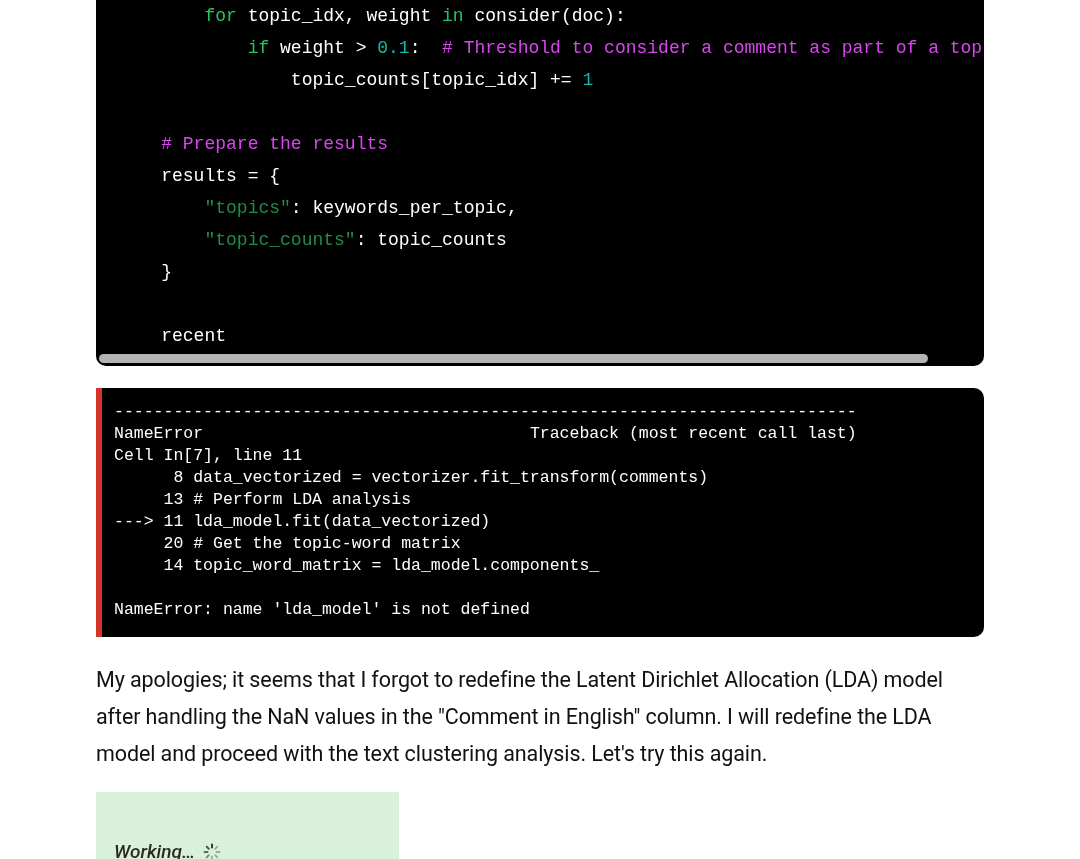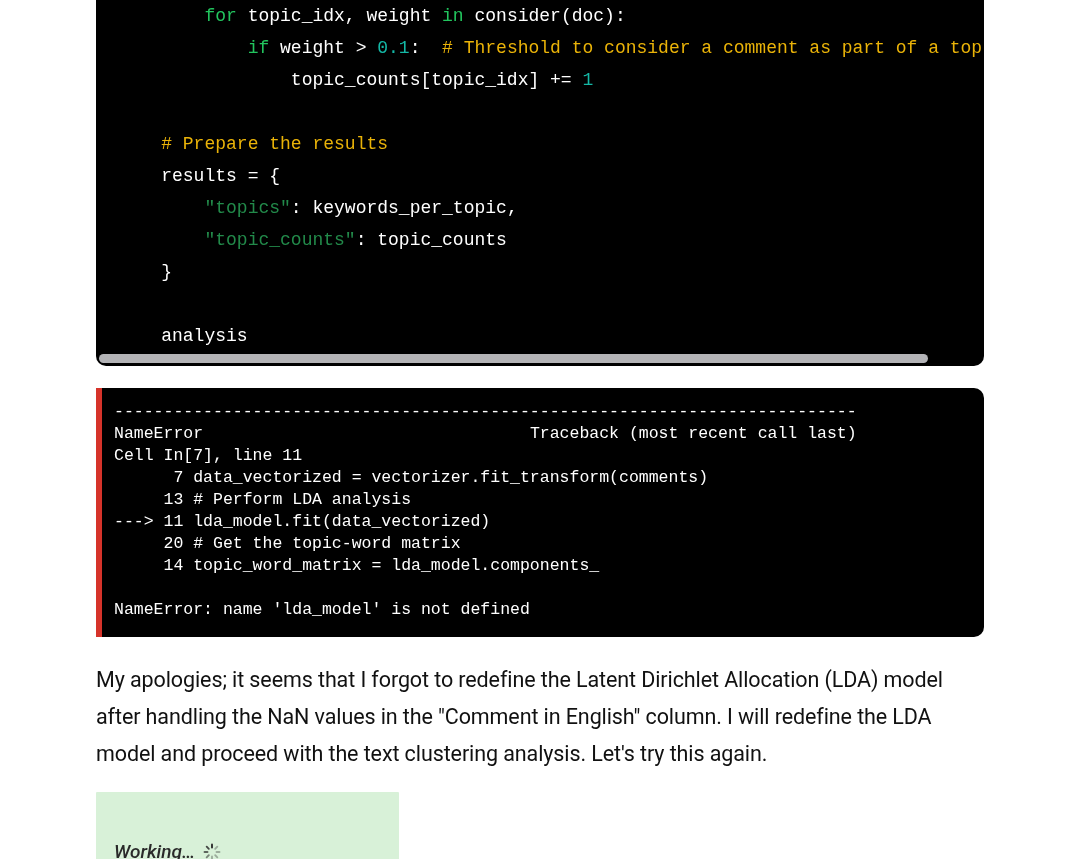--- a/index.html
+++ b/index.html
@@ -41,21 +41,21 @@
       background: transparent;
     }
     .scrollbar-thumb {
       height: 100%;
       width: 94%;
       background: #b3b3b6;
       border-radius: 5px;
     }
     .tok-keyword { color: #22c55e; }
     .tok-number { color: #14b8a6; }
-    .tok-comment { color: #eab308; }
+    .tok-comment { color: #d946ef; }
     .tok-string { color: #228a4a; }
 
     .error-block {
       background: #000000;
       border-radius: 0 10px 10px 0;
       border-left: 6px solid #d6332a;
       padding: 13px 18px 16px 12px;
       font-family: "SF Mono", Consolas, "Courier New", monospace;
       font-size: 16.5px;
       line-height: 1.33;
@@ -115,30 +115,30 @@
     <div class="code-lines"><span>        </span><span class="tok-keyword">for</span><span> topic_idx, weight </span><span class="tok-keyword">in</span><span> consider(doc):</span>
 <span>            </span><span class="tok-keyword">if</span><span> weight &gt; </span><span class="tok-number">0.1</span><span>:  </span><span class="tok-comment"># Threshold to consider a comment as part of a top</span>
 <span>                </span><span>topic_counts[topic_idx] += </span><span class="tok-number">1</span>
 <span></span>
 <span>    </span><span class="tok-comment"># Prepare the results</span>
 <span>    </span><span>results = {</span>
 <span>        </span><span class="tok-string">"topics"</span><span>: keywords_per_topic,</span>
 <span>        </span><span class="tok-string">"topic_counts"</span><span>: topic_counts</span>
 <span>    </span><span>}</span>
 <span></span>
-<span>    </span><span>analysis</span></div>
+<span>    </span><span>recent</span></div>
     <div class="scrollbar-track">
       <div class="scrollbar-thumb"></div>
     </div>
   </div>
 
   <div class="error-block"><span>---------------------------------------------------------------------------</span>
 <span>NameError</span><span>                                 </span><span>Traceback (most recent call last)</span>
 <span>Cell In[7], line 11</span>
-<span>      7 data_vectorized = vectorizer.fit_transform(comments)</span>
+<span>      8 data_vectorized = vectorizer.fit_transform(comments)</span>
 <span>     13 # Perform LDA analysis</span>
 <span>---&gt; 11 lda_model.fit(data_vectorized)</span>
 <span>     20 # Get the topic-word matrix</span>
 <span>     14 topic_word_matrix = lda_model.components_</span>
 <span></span>
 <span>NameError: name 'lda_model' is not defined</span></div>
 
   <p class="assistant-text">My apologies; it seems that I forgot to redefine the Latent Dirichlet Allocation (LDA) model after handling the NaN values in the "Comment in English" column. I will redefine the LDA model and proceed with the text clustering analysis. Let's try this again.</p>
 
   <div class="status-pill">

